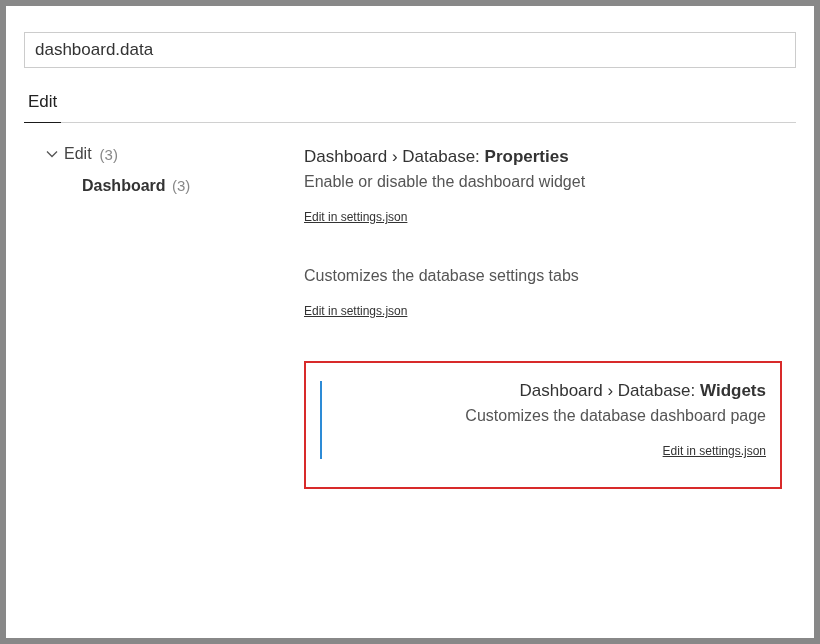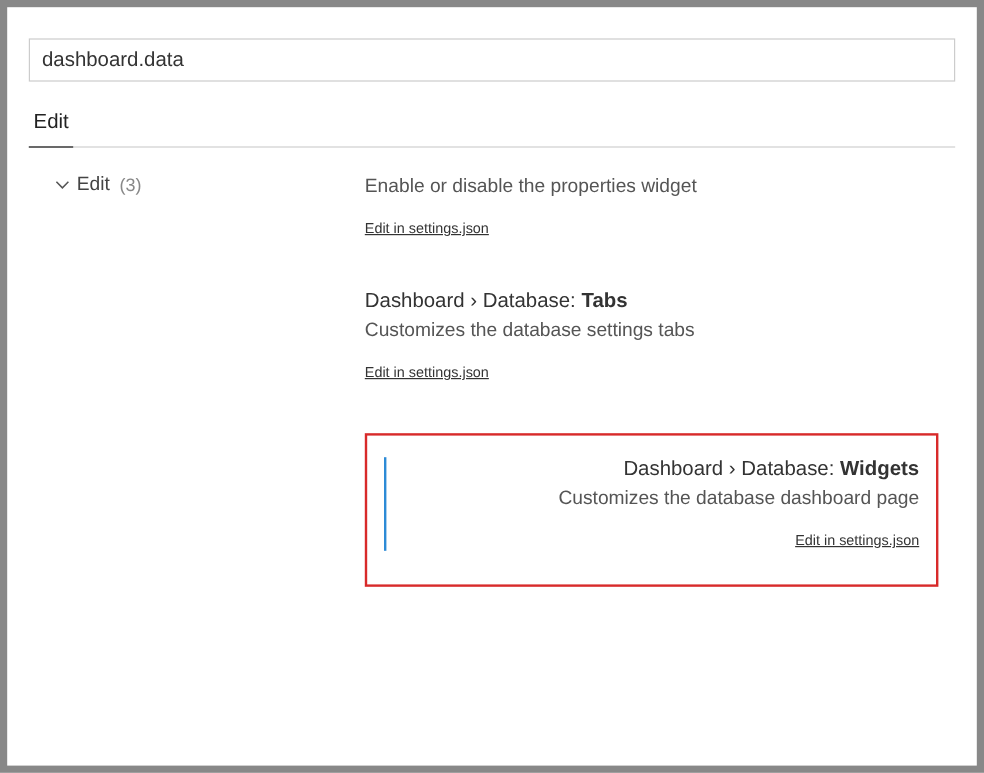--- a/index.html
+++ b/index.html
@@ -148,33 +148,37 @@
     <div class="sidebar">
       <div class="tree-parent">
         <span class="chevron">
           <svg width="12" height="12" viewBox="0 0 12 12">
               <path d="M1 3.5 L6 8.5 L11 3.5" stroke="#555" stroke-width="1.3" fill="none"></path>
             </svg>
         </span>
         <span class="label">Edit</span>
         <span class="tree-count">(3)</span>
       </div>
+      <div class="tree-child">
+        <span class="label">Dashboard</span>
+        <span class="tree-count">(3)</span>
+      </div>
     </div>
 
     <div class="main">
 
       <div class="setting-block">
-        <div class="setting-desc">Enable or disable the properties widget</div>
+        <div class="setting-title">
+          <span>Dashboard</span> <span>›</span> <span>Database</span>: <span class="bold">Properties</span>
+        </div>
+        <div class="setting-desc">Enable or disable the dashboard widget</div>
         <span class="edit-link">Edit in settings.json</span>
       </div>
 
       <div class="setting-block">
-        <div class="setting-title">
-          <span>Dashboard</span> <span>›</span> <span>Database</span>: <span class="bold">Tabs</span>
-        </div>
         <div class="setting-desc">Customizes the database settings tabs</div>
         <span class="edit-link">Edit in settings.json</span>
       </div>
 
       <div class="highlighted-wrap">
         <div class="highlighted-inner">
           <div class="setting-block">
             <div class="setting-title">
               <span>Dashboard</span> <span>›</span> <span>Database</span>: <span class="bold">Widgets</span>
             </div>

